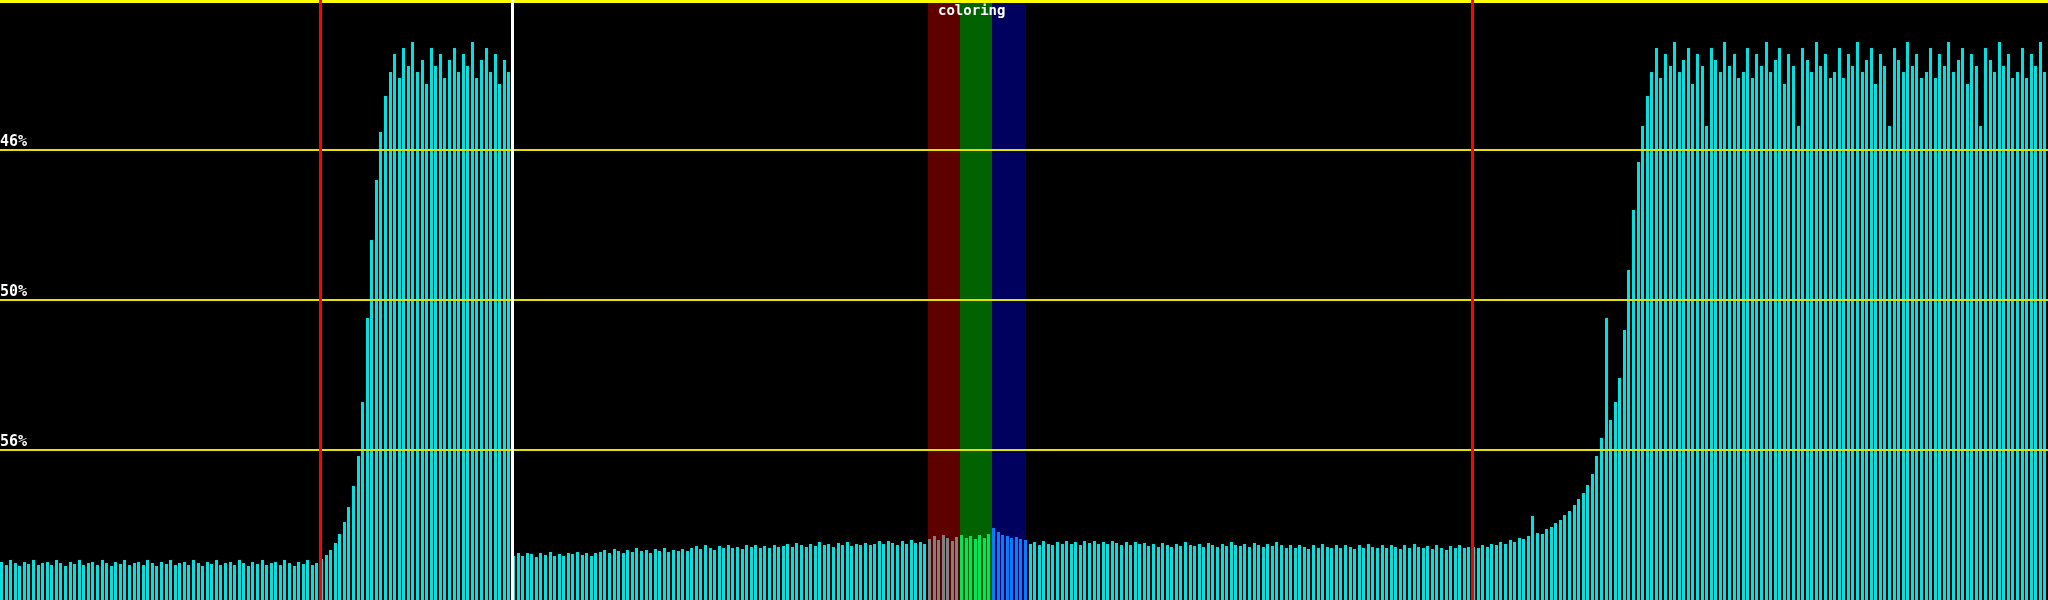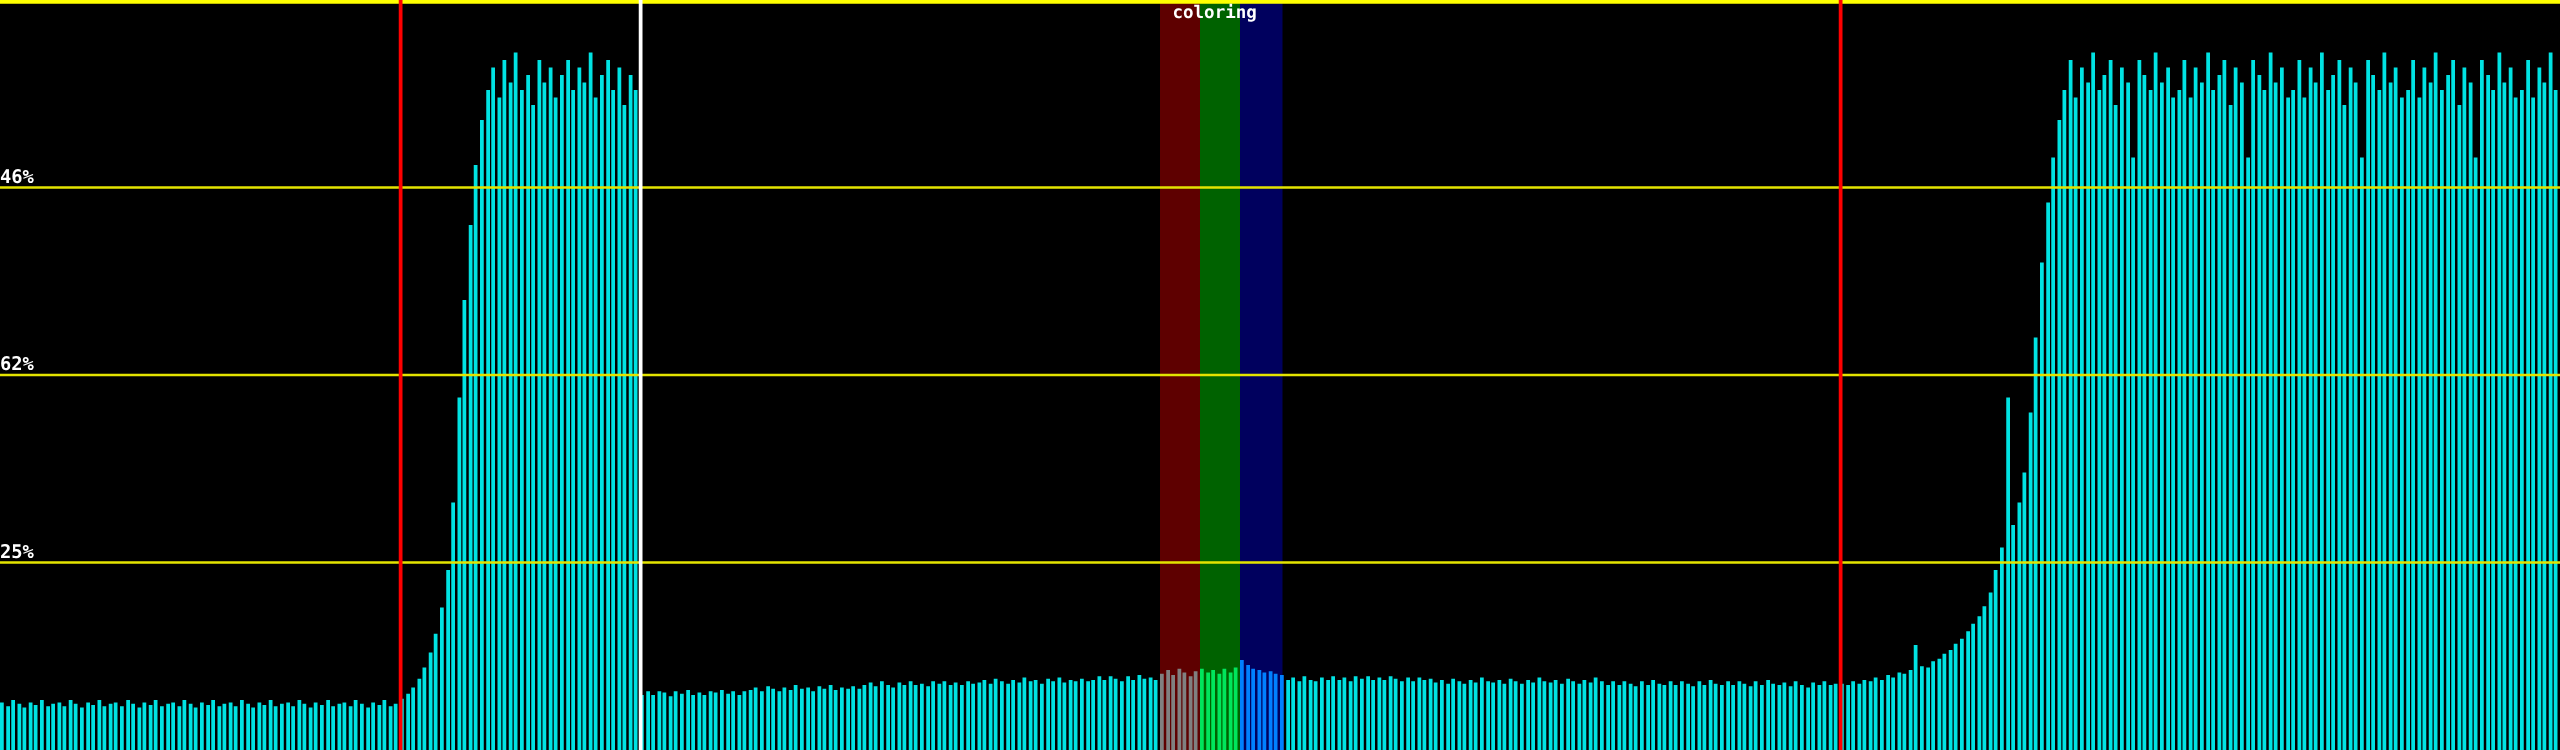--- a/index.html
+++ b/index.html
@@ -488,16 +488,16 @@
       <div class="topborder" style="height: 3px; background: rgb(255, 255, 0);"></div>
     </div>
   <div class="layer" id="markers-layer">
       <div class="vmarker" style="left: 319px; width: 3px; background: rgb(255, 0, 0);"></div>
       <div class="vmarker" style="left: 511px; width: 3px; background: rgb(255, 255, 255);"></div>
       <div class="vmarker" style="left: 1471px; width: 3px; background: rgb(255, 0, 0);"></div>
     </div>
   <div class="layer" id="labels-layer">
     <span class="bandslabel" id="bands-label" style="left: 938px;">coloring</span>
   <span class="ticklabel" style="top: 135px; color: rgb(255, 255, 255);">46%</span>
-      <span class="ticklabel" style="top: 285px; color: rgb(255, 255, 255);">62%</span>
-      <span class="ticklabel" style="top: 435px; color: rgb(255, 255, 255);">25%</span>
+      <span class="ticklabel" style="top: 285px; color: rgb(255, 255, 255);">50%</span>
+      <span class="ticklabel" style="top: 435px; color: rgb(255, 255, 255);">56%</span>
     </div>
 </div>
 
 </body></html>

